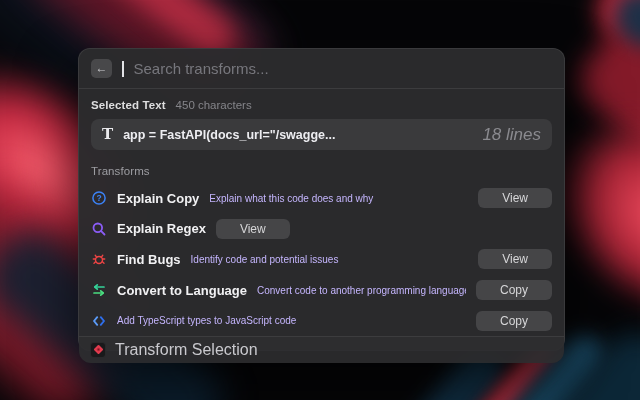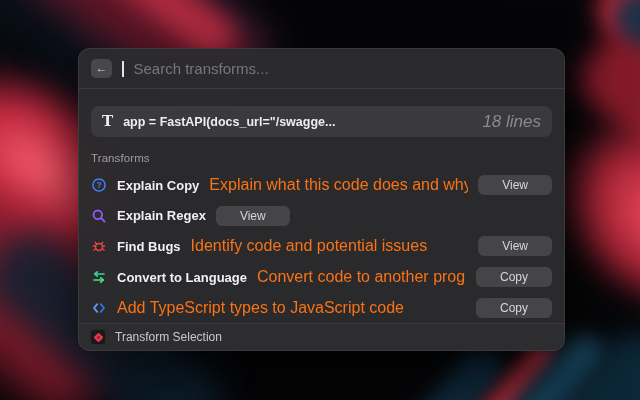--- a/index.html
+++ b/index.html
@@ -52,30 +52,30 @@
              display:flex; align-items:center; gap:10px; padding:0 11px; cursor:pointer; }
   .t-icon { font-family:"DejaVu Serif", serif; font-size:15px; font-weight:bold; color:#e9e9ec; line-height:1; }
   .sel-text { font-size:12.5px; font-weight:bold; color:#ededf1; flex:1; white-space:nowrap; overflow:hidden; }
   .sel-lines { font-size:17px; color:#8a8a8f;font-style:italic; }
 
   .tr-section { margin-top:11px; }
   .rows { margin-top:4px; }
   .row { height:30.6px; display:flex; align-items:center; gap:10px; cursor:pointer; border-radius:6px; }
   .row .ricon { width:16px; height:16px; flex:0 0 16px; display:flex; align-items:center; justify-content:center; }
   .rtitle { font-size:13px; font-weight:bold; color:#f1f1f3; white-space:nowrap; }
-  .rdesc { font-size:16px; color:#f97316; white-space:nowrap; overflow:hidden; flex:1; }
+  .rdesc { font-size:10px; color:#c4b5fd; white-space:nowrap; overflow:hidden; flex:1; }
   .abtn { flex:0 0 auto; background:#454547; border:none; border-radius:6px; color:#d6d6d8;
           font-size:12px; font-family:"Liberation Sans", sans-serif; padding:3px 24px; cursor:pointer; }
 
   .footer { flex:0 0 27px; border-top:1px solid #3c3c3e; display:flex; align-items:center; gap:9px;
             padding:0 11px; border-radius:0 0 12px 12px; background:rgba(46,46,48,0.9); }
   .fbadge { width:16px; height:16px; border-radius:4px; background:#19191b; border:1px solid rgba(255,255,255,0.07);
             display:flex; align-items:center; justify-content:center; }
   .fdiamond { width:7px; height:7px; transform:rotate(45deg); background:radial-gradient(circle,#7e1020 0%, #e23b4e 45%); border-radius:1px; }
-  .ftext { font-size:12px; color:#c9c9ce; }
+  .ftext { font-size:16px; color:#c9c9ce; }
 
   svg { display:block; }
 </style>
 </head>
 <body>
 
 <div class="wall">
   <div class="blob b1"></div>
     <div class="blob b2"></div>
     <div class="blob b3"></div>
@@ -96,20 +96,24 @@
 
   <div class="searchbar">
     <button class="backbtn">
       <span>←</span>
     </button>
     <span class="caret"></span>
     <input class="search-input" type="text" placeholder="Search transforms..." style="">
   </div>
 
   <div class="body">
+    <div class="sec-head">
+      <span class="sec-label">Selected Text</span>
+      <span class="sec-meta">450 characters</span>
+    </div>
 
     <div class="sel-row">
       <span class="t-icon">T</span>
       <span class="sel-text">app = FastAPI(docs_url="/swagge...</span>
       <span class="sel-lines">18 lines</span>
     </div>
 
     <div class="tr-section">
       <span class="sec-label dim">Transforms</span>
 

